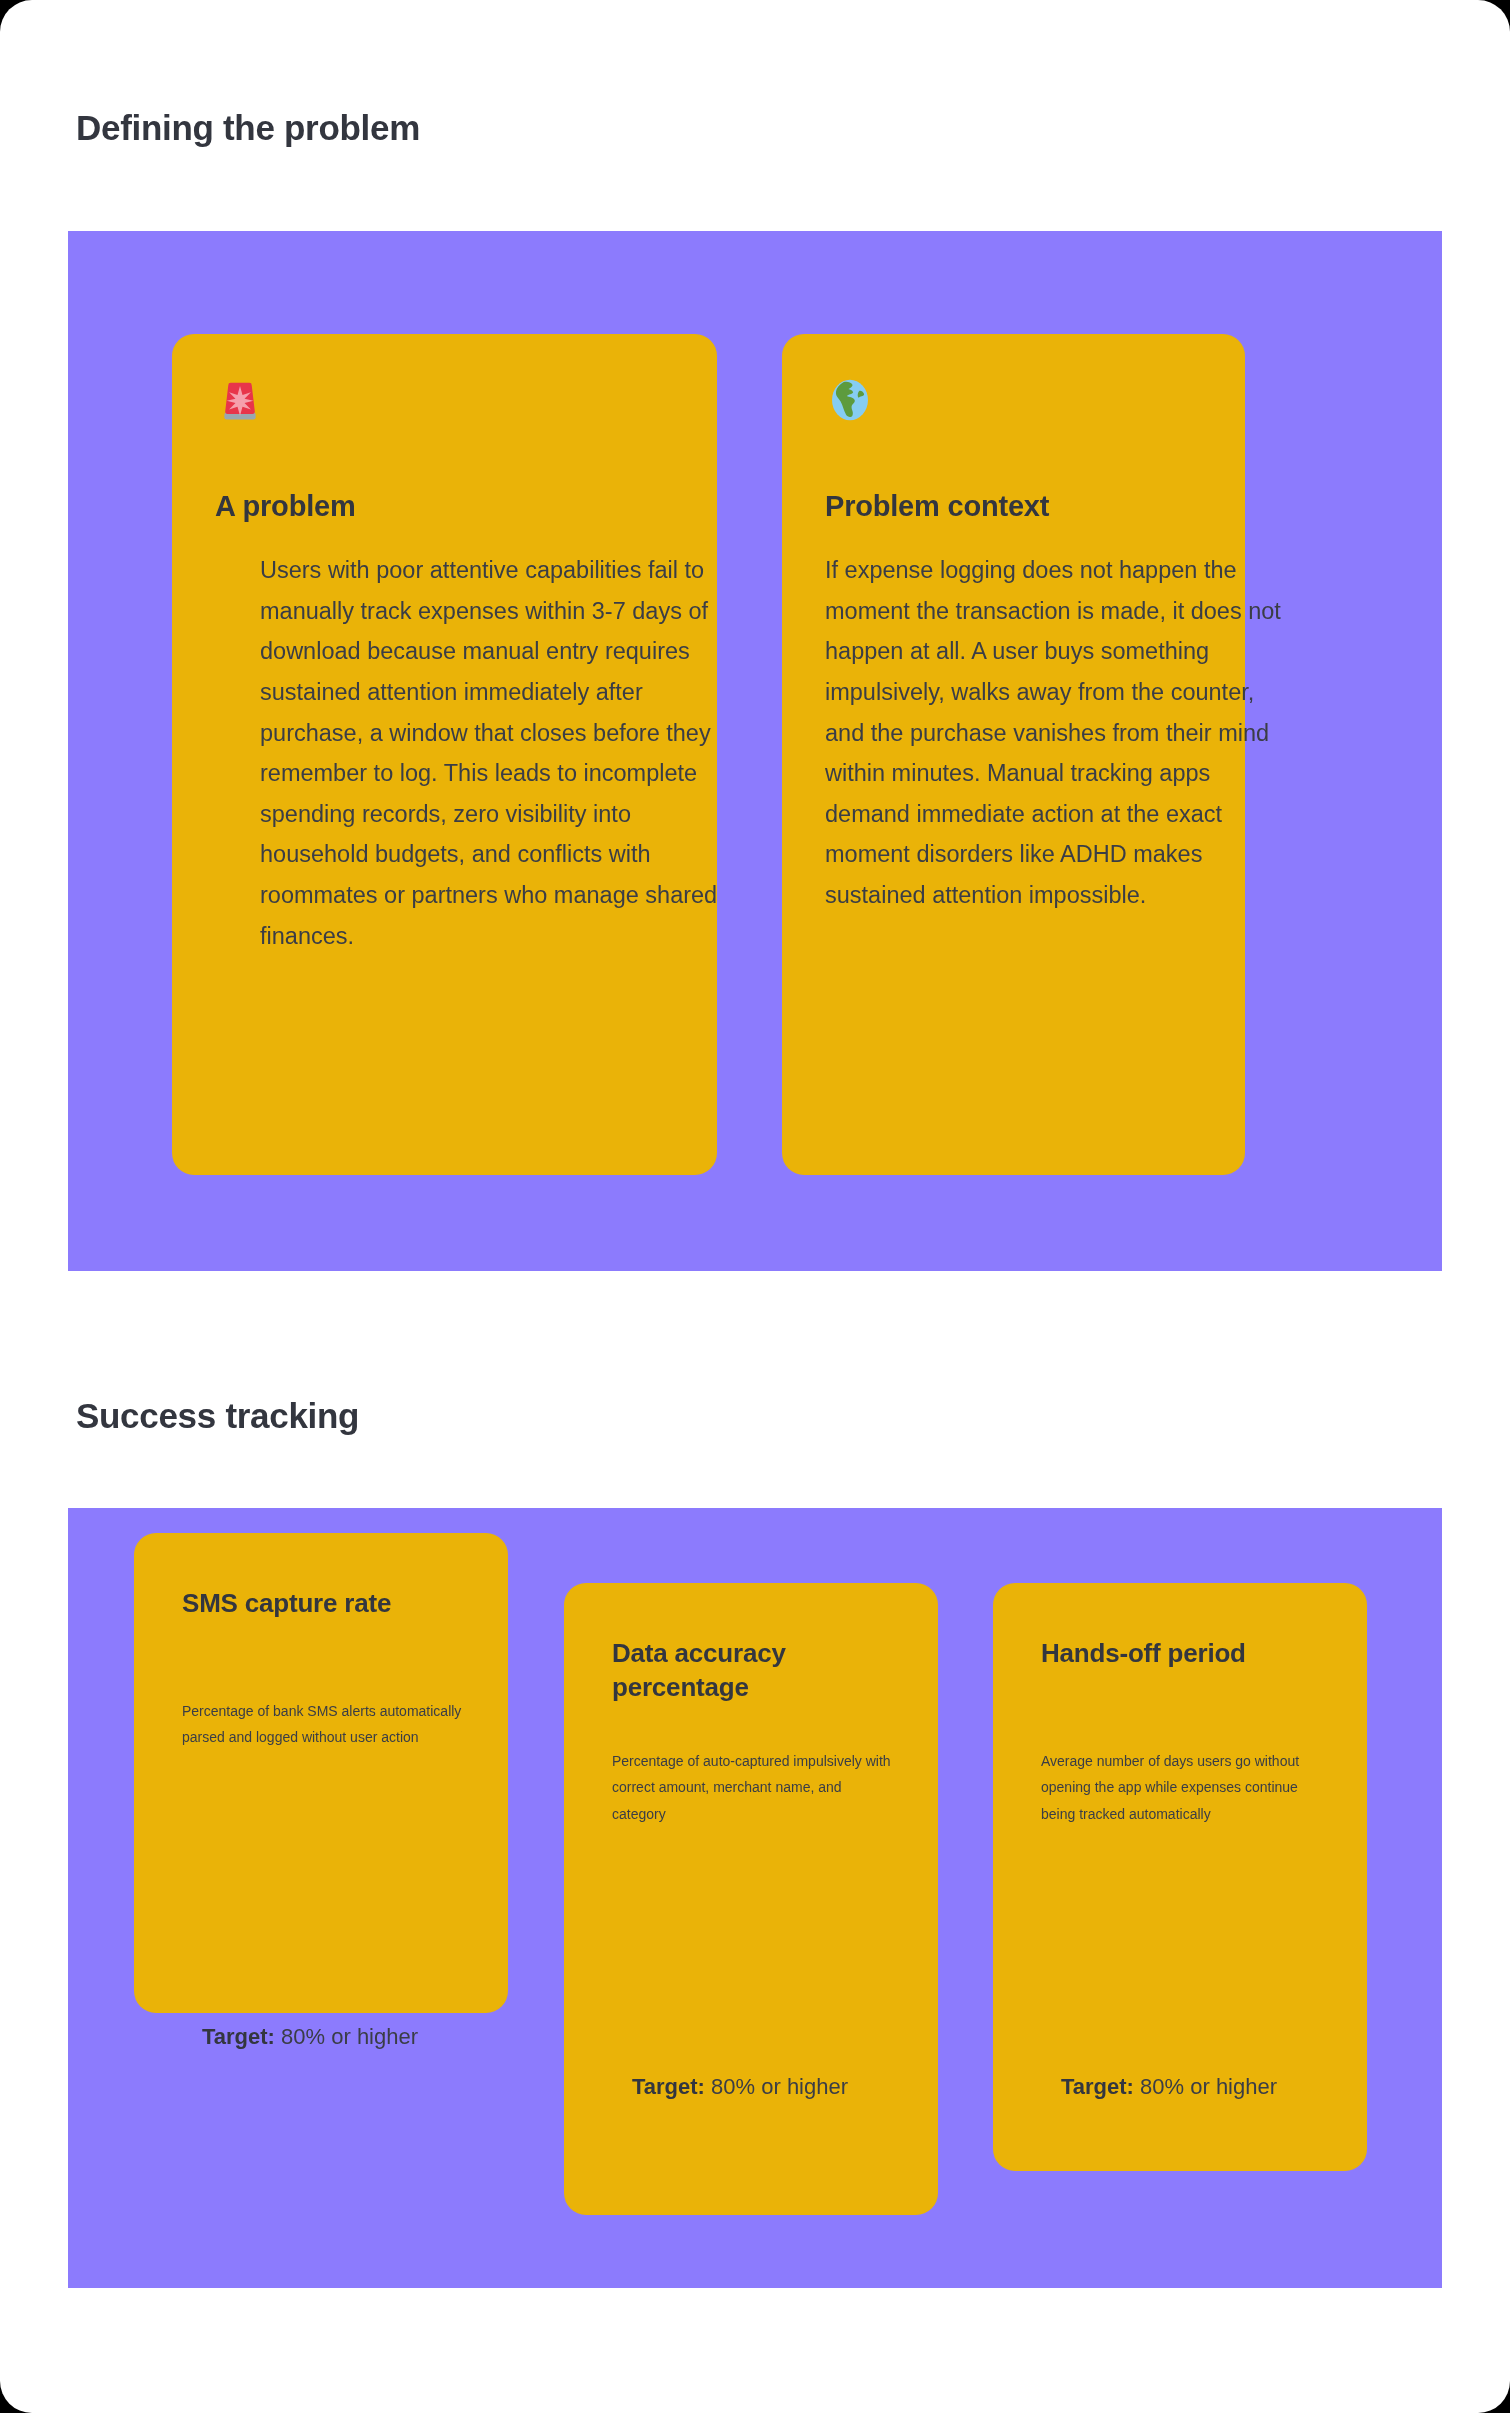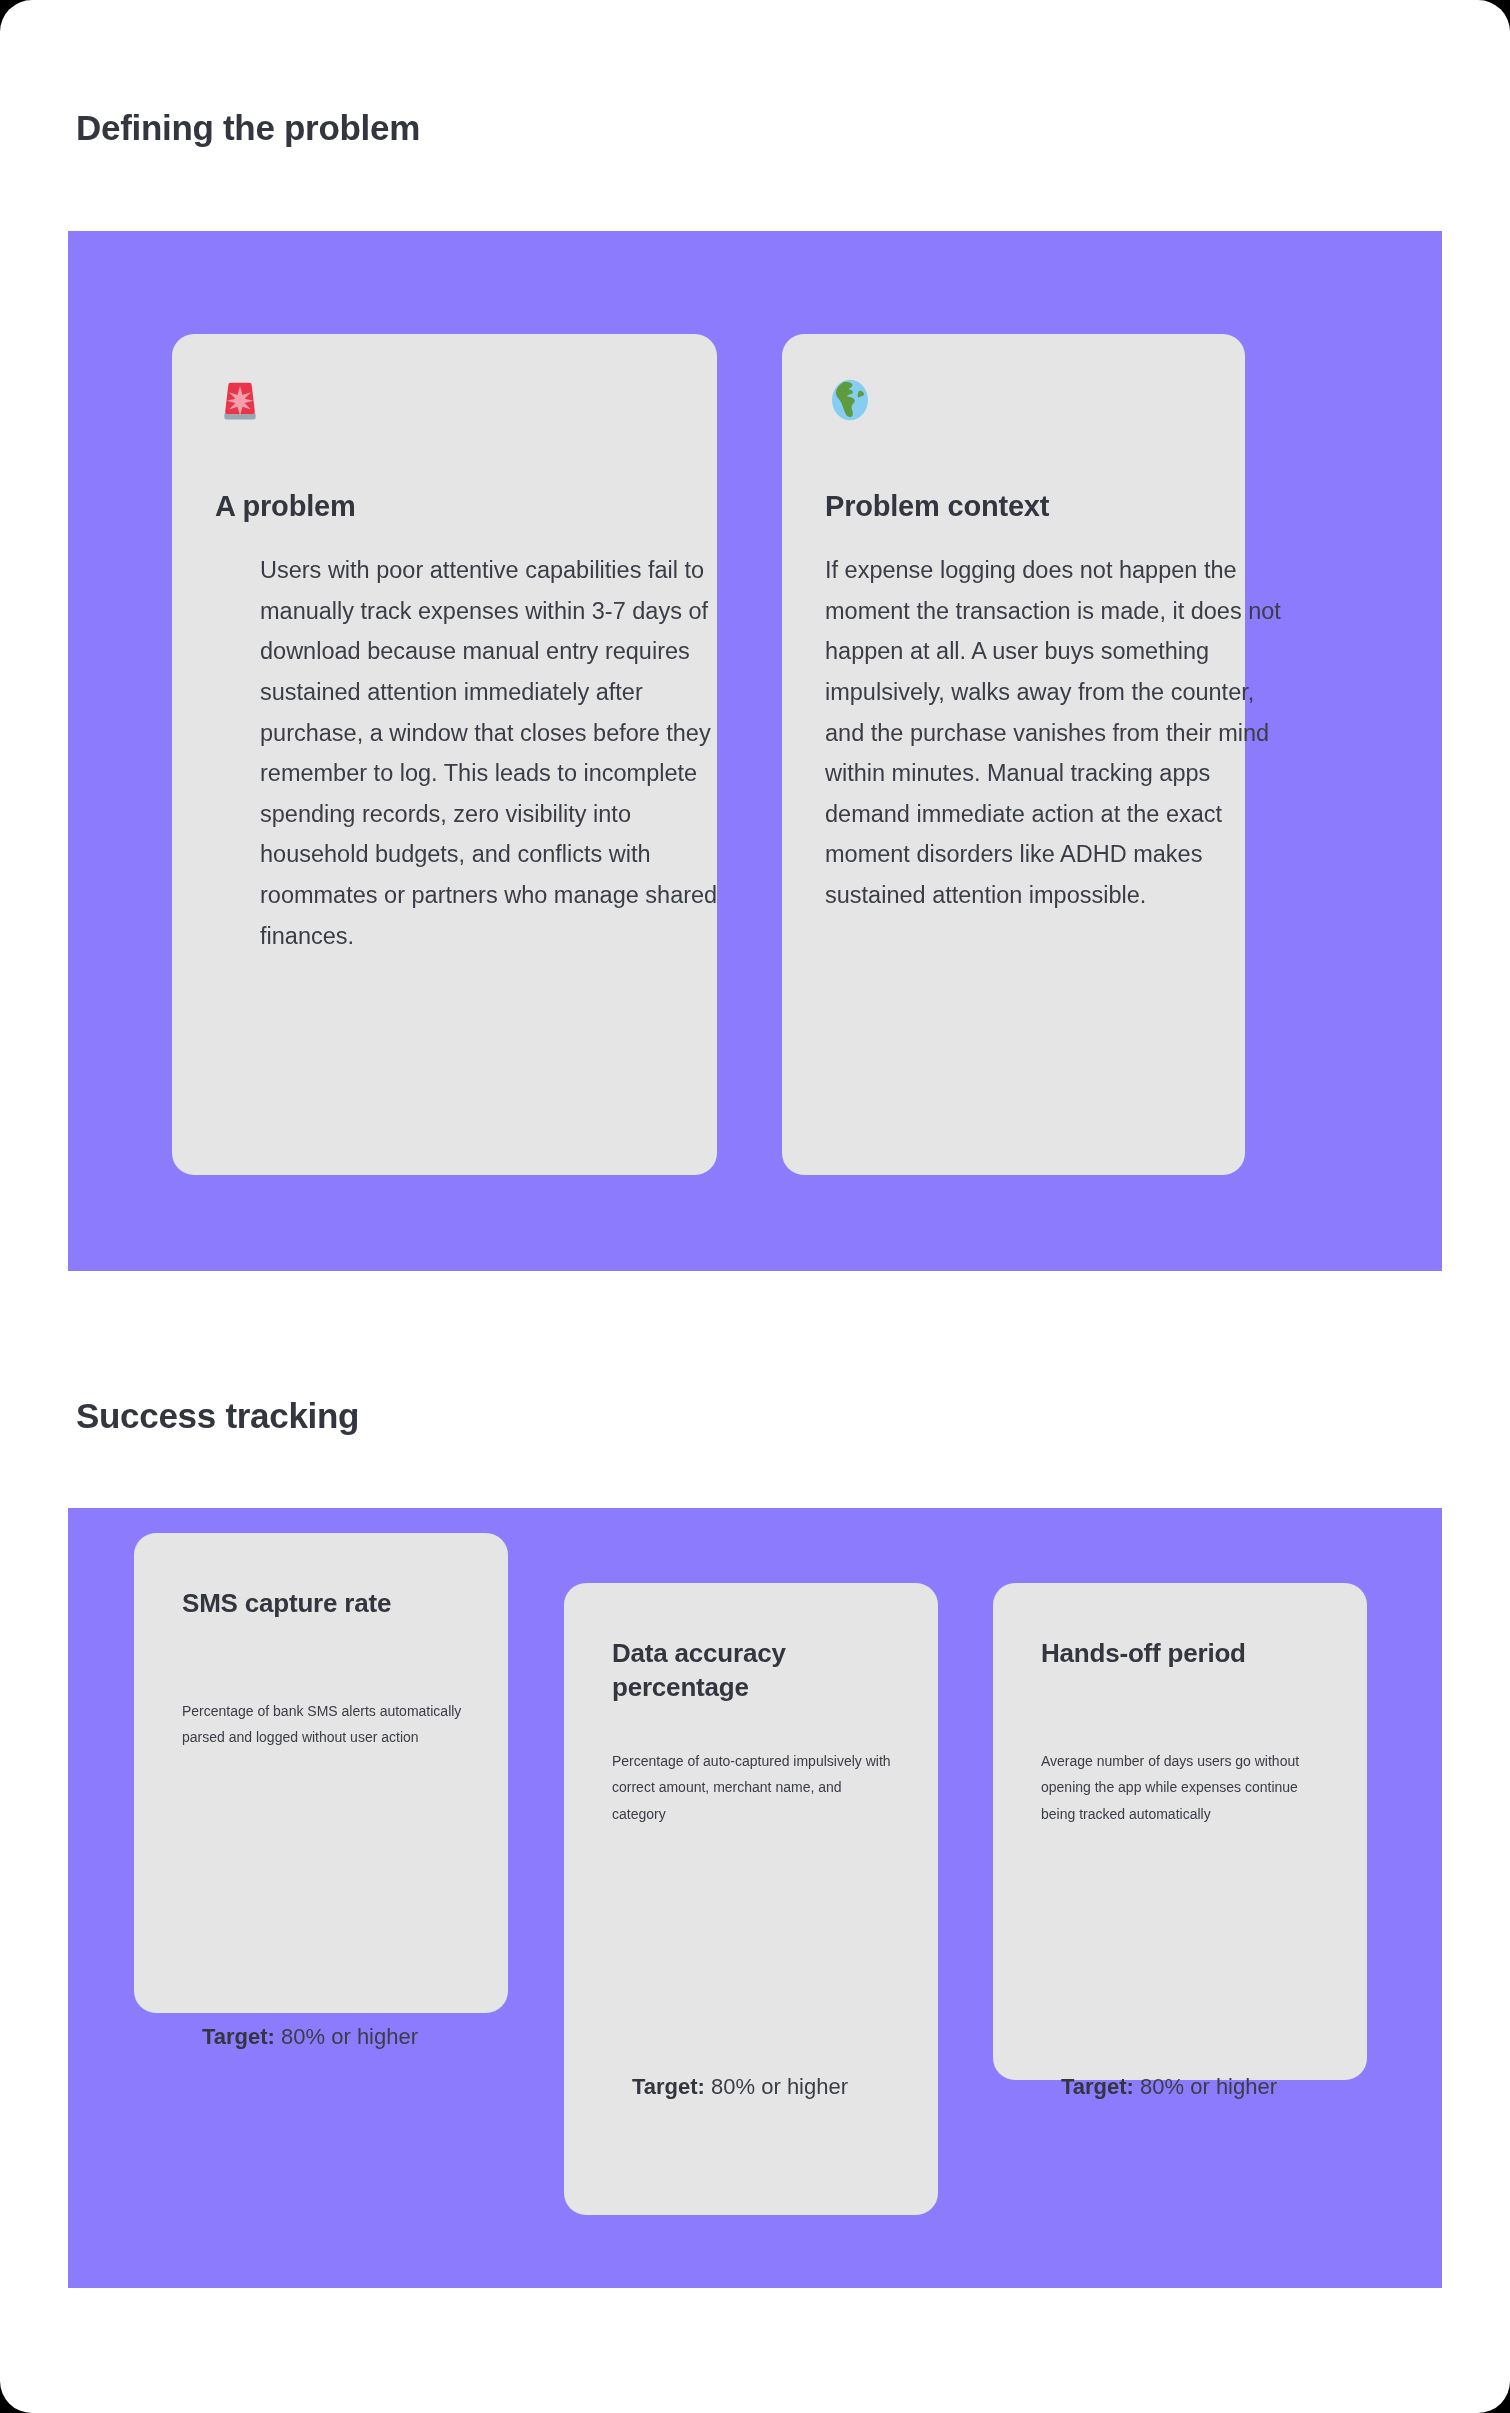--- a/index.html
+++ b/index.html
@@ -42,32 +42,32 @@
     width: 1374px; height: 1040px;
   }
   #panel-success {
     left: 68px; top: 1508px;
     width: 1374px; height: 780px;
   }
 
   
   .card {
     position: absolute;
-    background: #e5e5e5;
+    background: #eab308;
     border-radius: 22px;
   }
 
   
   #card-problem        { left: 172px;  top: 334px;  width: 545px;  height: 841px; }
   #card-problem-context{ left: 782px; top: 334px;  width: 463px;  height: 841px; }
 
   
   #card-sms      { left: 134px;  top: 1533px; width: 374px; height: 480px; }
   #card-accuracy { left: 564px;  top: 1583px; width: 374px; height: 632px; }
-  #card-handsoff { left: 993px; top: 1583px; width: 374px; height: 497px; }
+  #card-handsoff { left: 993px; top: 1583px; width: 374px; height: 588px; }
 
   
   .card-emoji {
     position: absolute;
     font-size: 50px;
     line-height: 1;
     user-select: none;
   }
   .emoji-svg { display: block; }
 

